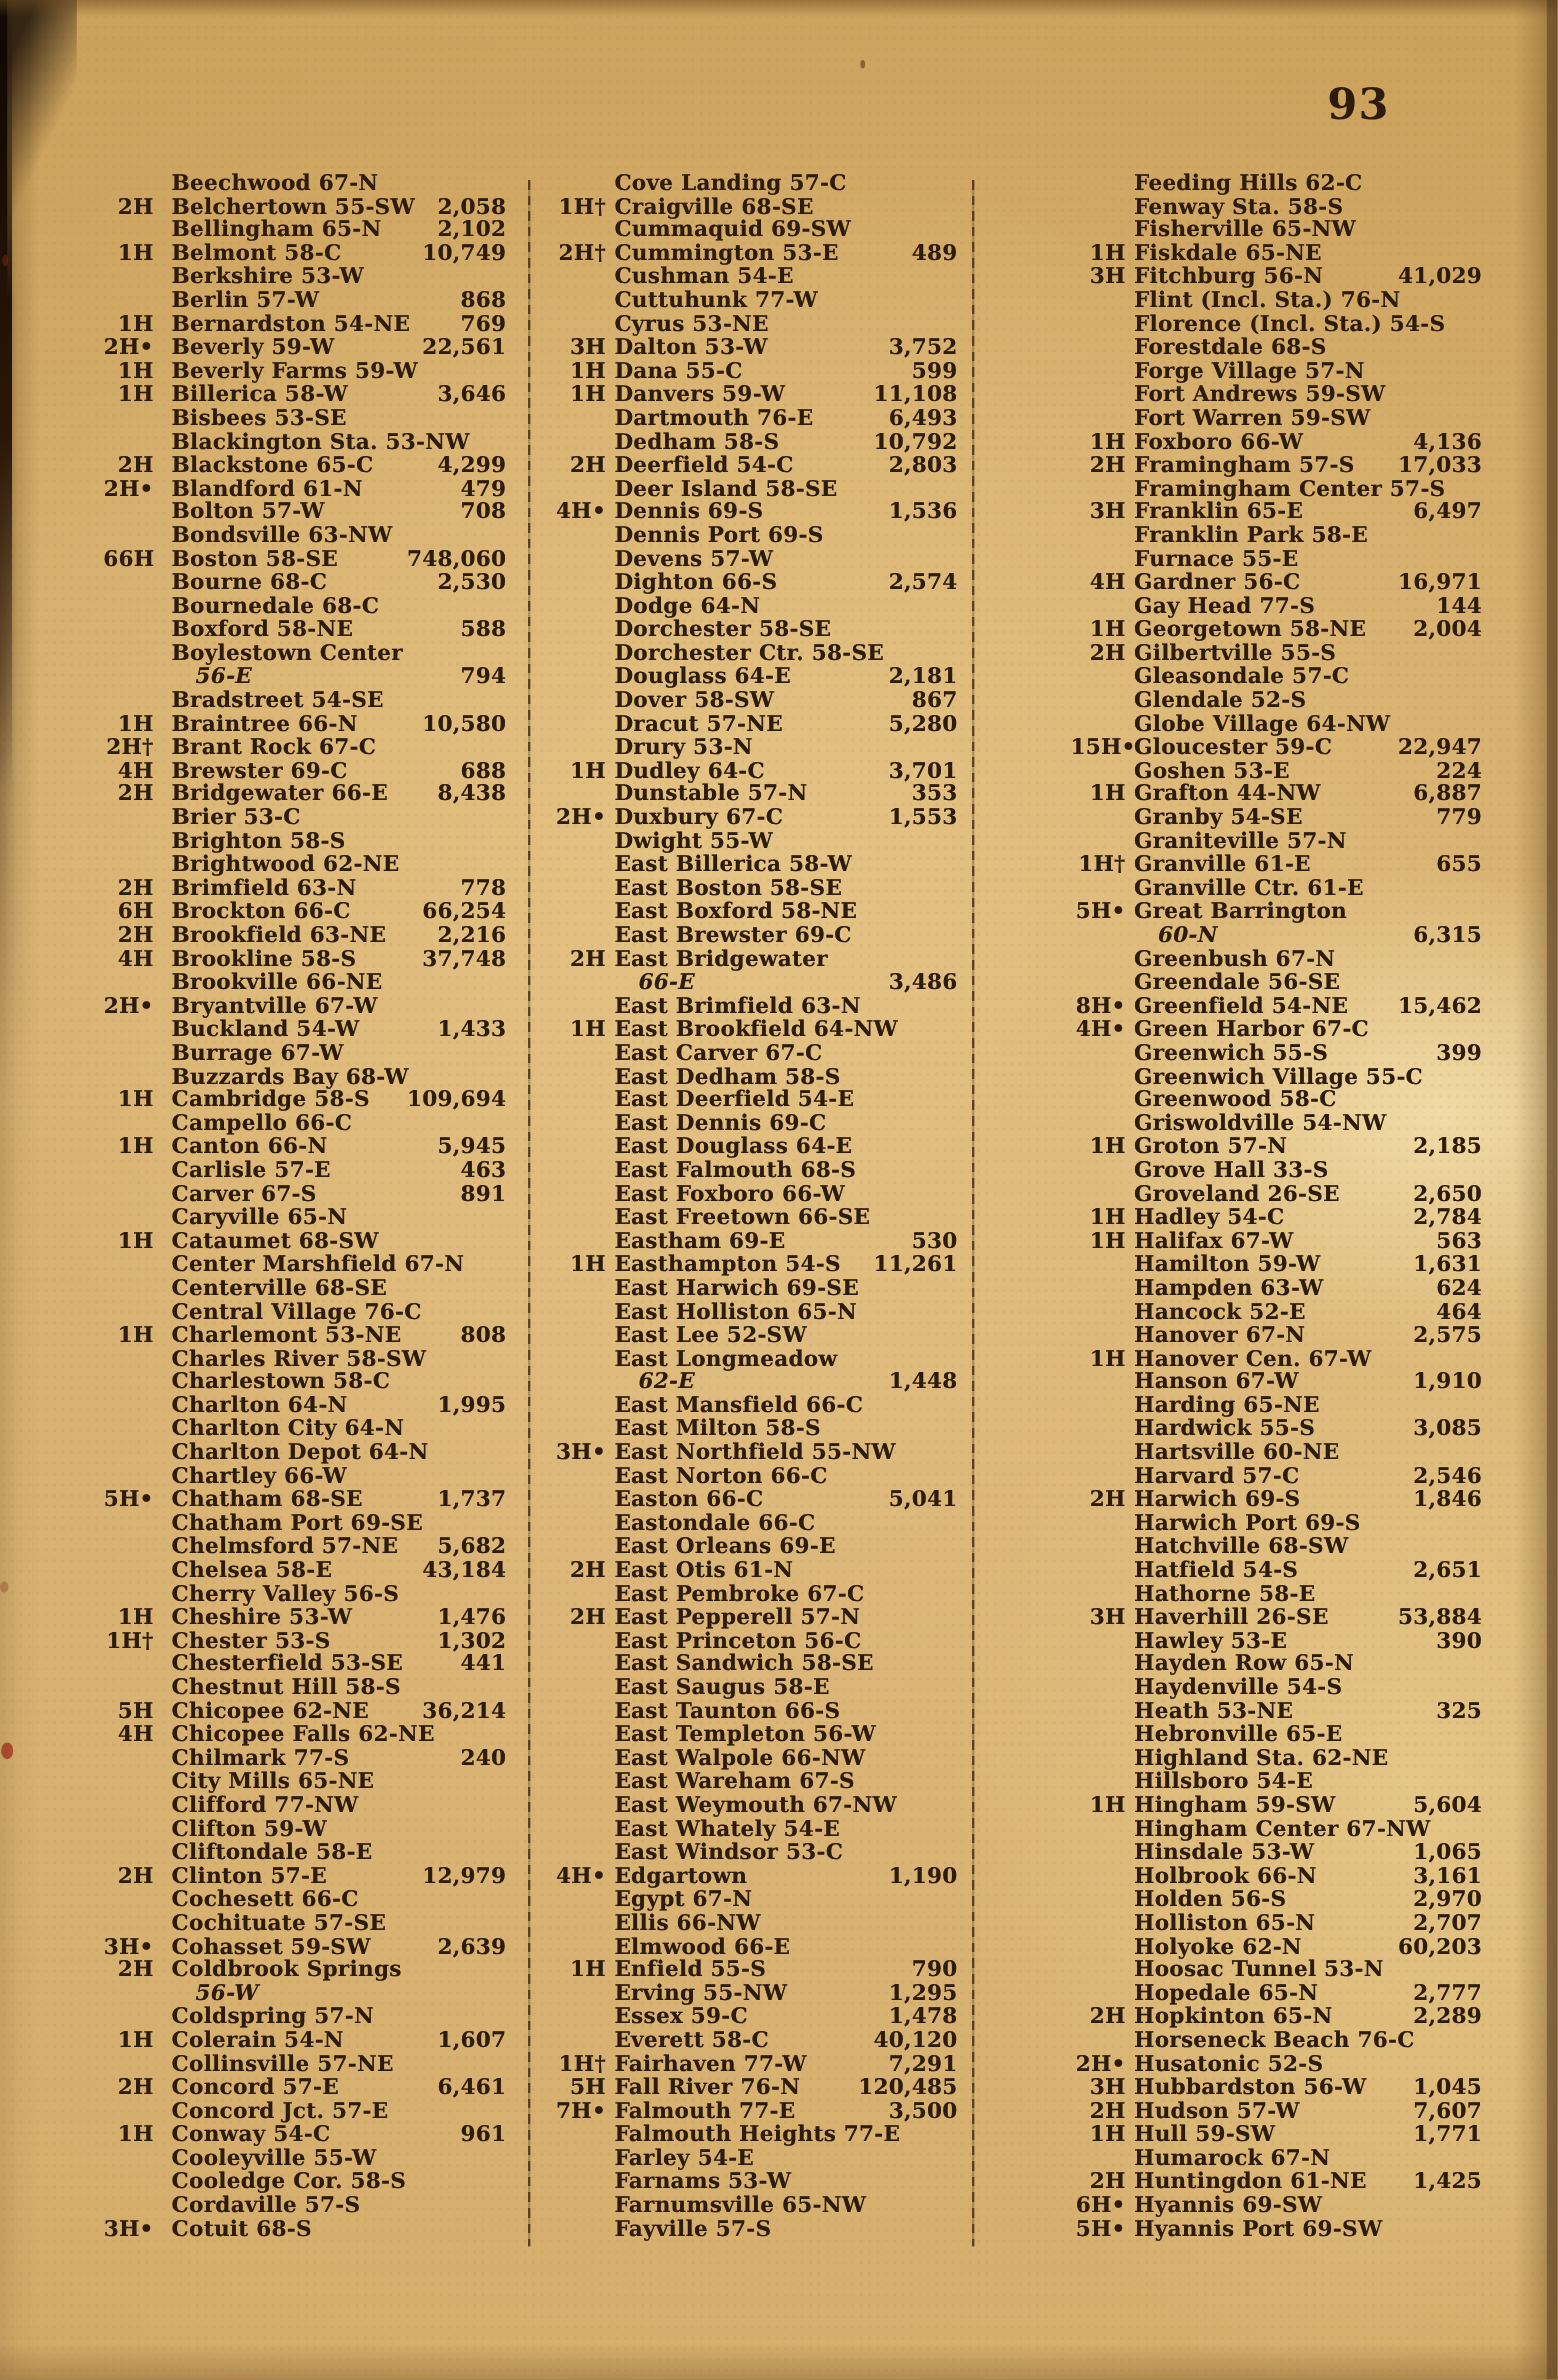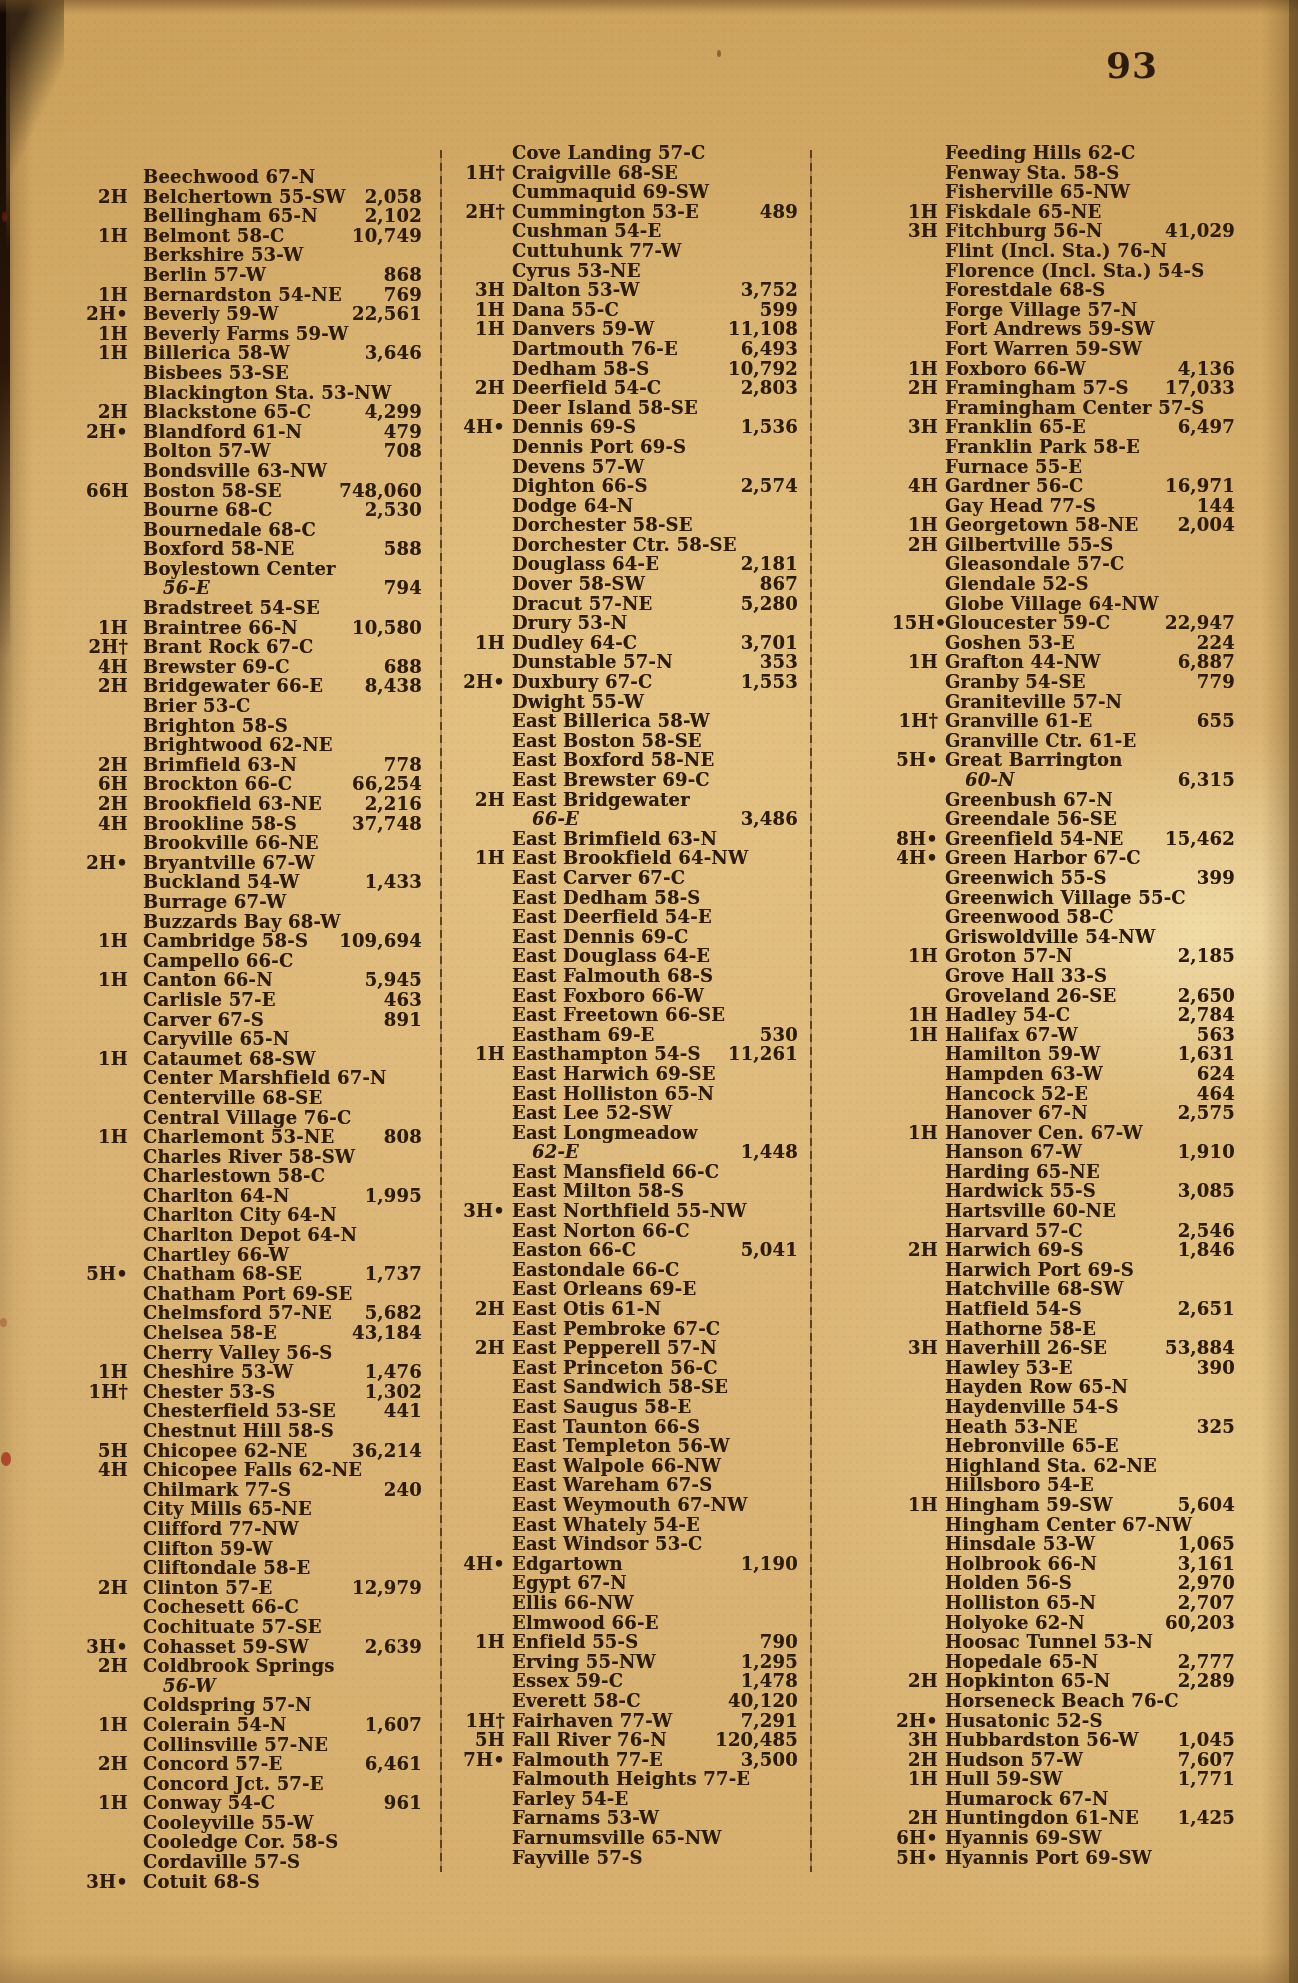--- a/index.html
+++ b/index.html
@@ -39,33 +39,33 @@
   .edge-right-band{position:absolute;right:0;top:0;width:9px;height:100%;pointer-events:none;
     background:rgba(56,34,13,0.38);}
   .edge-bottom{position:absolute;left:0;bottom:0;right:0;height:30px;pointer-events:none;
     background:linear-gradient(to top, rgba(100,68,30,0.32), rgba(100,68,30,0));}
   .speck{position:absolute;border-radius:50%;pointer-events:none;}
   .speck.s1{left:1px;top:1452px;width:10px;height:14px;background:rgba(158,44,24,0.75);}
   .speck.s2{left:0;top:1318px;width:7px;height:9px;background:rgba(150,60,35,0.40);}
   .speck.s3{left:2px;top:212px;width:5px;height:10px;background:rgba(140,40,25,0.45);}
   .speck.s4{left:717px;top:50px;width:4px;height:7px;background:rgba(80,50,20,0.55);}
   
-  .page-number{position:absolute;left:1106px;top:44px;font-size:36px;letter-spacing:1px;}
+  .page-number{position:absolute;left:1106px;top:66px;font-size:36px;letter-spacing:1px;}
   .title{position:absolute;left:339px;top:99px;width:580px;text-align:center;
     font-size:37px;letter-spacing:0.5px;white-space:nowrap;
     text-shadow:0 0 0.6px rgba(45,28,12,0.7);}
   
   .rule{position:absolute;top:150px;width:2px;height:1722px;pointer-events:none;
     background:repeating-linear-gradient(to bottom, rgba(70,44,18,0.85) 0 8px, rgba(70,44,18,0.30) 8px 13px);}
   .rule.r1{left:440px;}
   .rule.r2{left:810px;}
   
   .col{position:absolute;top:143px;font-size:18px;letter-spacing:0.2px;
     text-shadow:0 0 0.5px rgba(45,28,12,0.55);}
-  .col.c1{left:86px;width:336px;margin-top:24px;--no:57px;--pw:42px;}
+  .col.c1{left:86px;width:336px;--no:57px;--pw:42px;}
   .col.c2{left:463px;width:335px;--no:49px;--pw:42px;}
   .col.c3{left:868px;width:343px;margin-left:24px;--no:53px;--pw:46px;}
   .row{position:relative;height:19.6px;line-height:19.6px;white-space:nowrap;}
   .pfx{position:absolute;left:0;top:0;width:var(--pw);text-align:right;}
   .nm{position:absolute;left:var(--no);top:0;}
   .nm.ind{left:calc(var(--no) + 20px);font-style:italic;}
   .val{position:absolute;right:0;top:0;text-align:right;}
 </style>
 </head>
 <body>

